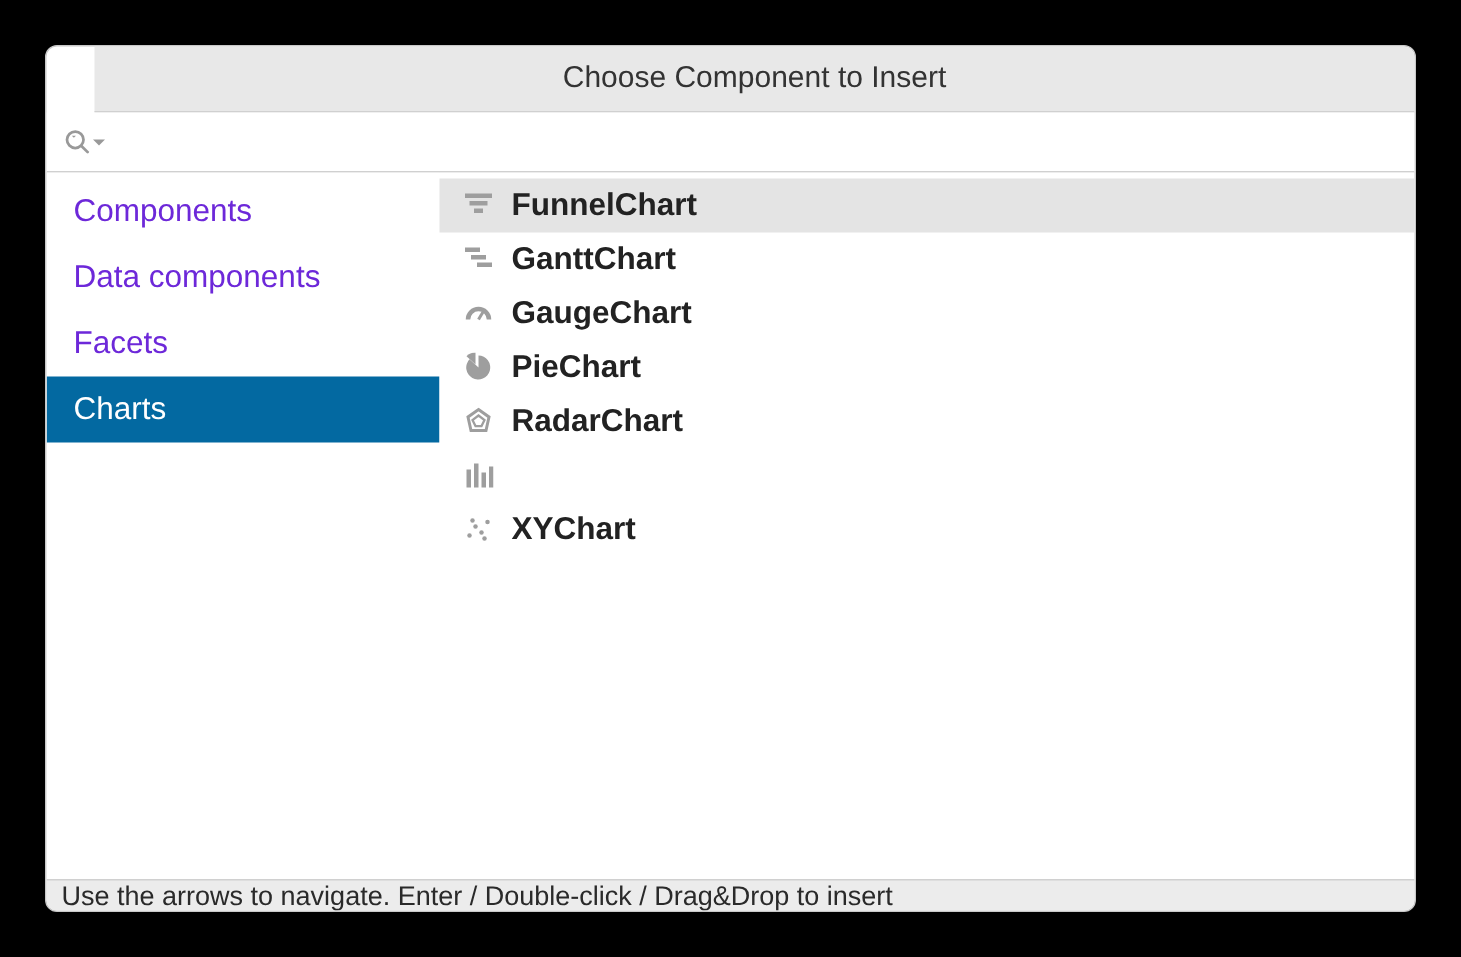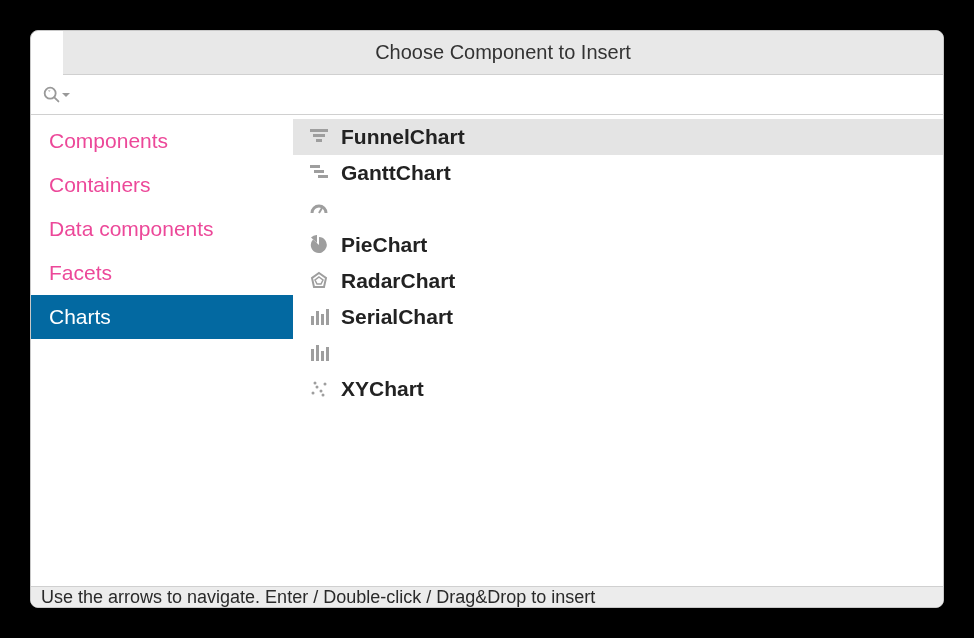--- a/index.html
+++ b/index.html
@@ -70,21 +70,21 @@
     .sidebar {
       width: 262px;
       background: #fff;
       display: flex;
       flex-direction: column;
       padding-top: 4px;
     }
     .sidebar-item {
       padding: 10px 18px;
       font-size: 21px;
-      color: #ec4899;
+      color: #6d28d9;
       cursor: pointer;
     }
     .sidebar-item.selected {
       background: #0369a1;
       color: #fff;
     }
     .list-panel {
       flex: 1;
       background: #fff;
       border-left: none;
@@ -144,23 +144,20 @@
     </span>
     <input class="search-input" type="text" placeholder="" style="">
   </div>
 
   <div class="content">
     <div class="sidebar">
       <div class="sidebar-item">
         <span>Components</span>
       </div>
       <div class="sidebar-item">
-        <span>Containers</span>
-      </div>
-      <div class="sidebar-item">
         <span>Data components</span>
       </div>
       <div class="sidebar-item">
         <span>Facets</span>
       </div>
       <div class="sidebar-item selected">
         <span>Charts</span>
       </div>
     </div>
 
@@ -185,49 +182,39 @@
         </span>
         <span>GanttChart</span>
       </div>
       <div class="list-item">
         <span class="list-icon">
           <svg width="20" height="20" viewBox="0 0 20 20">
             <path d="M3 14 A7 7 0 0 1 17 14" stroke="#9e9e9e" stroke-width="3" fill="none"></path>
             <line x1="10" y1="14" x2="13" y2="9" stroke="#9e9e9e" stroke-width="2"></line>
           </svg>
         </span>
+        <span>GaugeChart</span>
       </div>
       <div class="list-item">
         <span class="list-icon">
           <svg width="20" height="20" viewBox="0 0 20 20">
             <path d="M10 10 L10 2 A8 8 0 1 1 4 4.5 Z" fill="#9e9e9e"></path>
             <path d="M9 9 L9 1 A8 8 0 0 0 3 3.5 Z" fill="#9e9e9e" transform="translate(-1,-1)"></path>
           </svg>
         </span>
         <span>PieChart</span>
       </div>
       <div class="list-item">
         <span class="list-icon">
           <svg width="20" height="20" viewBox="0 0 20 20">
             <polygon points="10,2 17,7 15,16 5,16 3,7" fill="none" stroke="#9e9e9e" stroke-width="2"></polygon>
             <polygon points="10,6 14,9 12,13 8,13 6,9" fill="none" stroke="#9e9e9e" stroke-width="1.5"></polygon>
           </svg>
         </span>
         <span>RadarChart</span>
-      </div>
-      <div class="list-item">
-        <span class="list-icon">
-          <svg width="20" height="20" viewBox="0 0 20 20">
-            <rect x="2" y="9" width="3" height="9" fill="#9e9e9e"></rect>
-            <rect x="7" y="4" width="3" height="14" fill="#9e9e9e"></rect>
-            <rect x="12" y="7" width="3" height="11" fill="#9e9e9e"></rect>
-            <rect x="17" y="2" width="3" height="16" fill="#9e9e9e"></rect>
-          </svg>
-        </span>
-        <span>SerialChart</span>
       </div>
       <div class="list-item">
         <span class="list-icon">
           <svg width="20" height="20" viewBox="0 0 20 20">
             <rect x="2" y="6" width="3" height="12" fill="#9e9e9e"></rect>
             <rect x="7" y="2" width="3" height="16" fill="#9e9e9e"></rect>
             <rect x="12" y="8" width="3" height="10" fill="#9e9e9e"></rect>
             <rect x="17" y="4" width="3" height="14" fill="#9e9e9e"></rect>
           </svg>
         </span>

